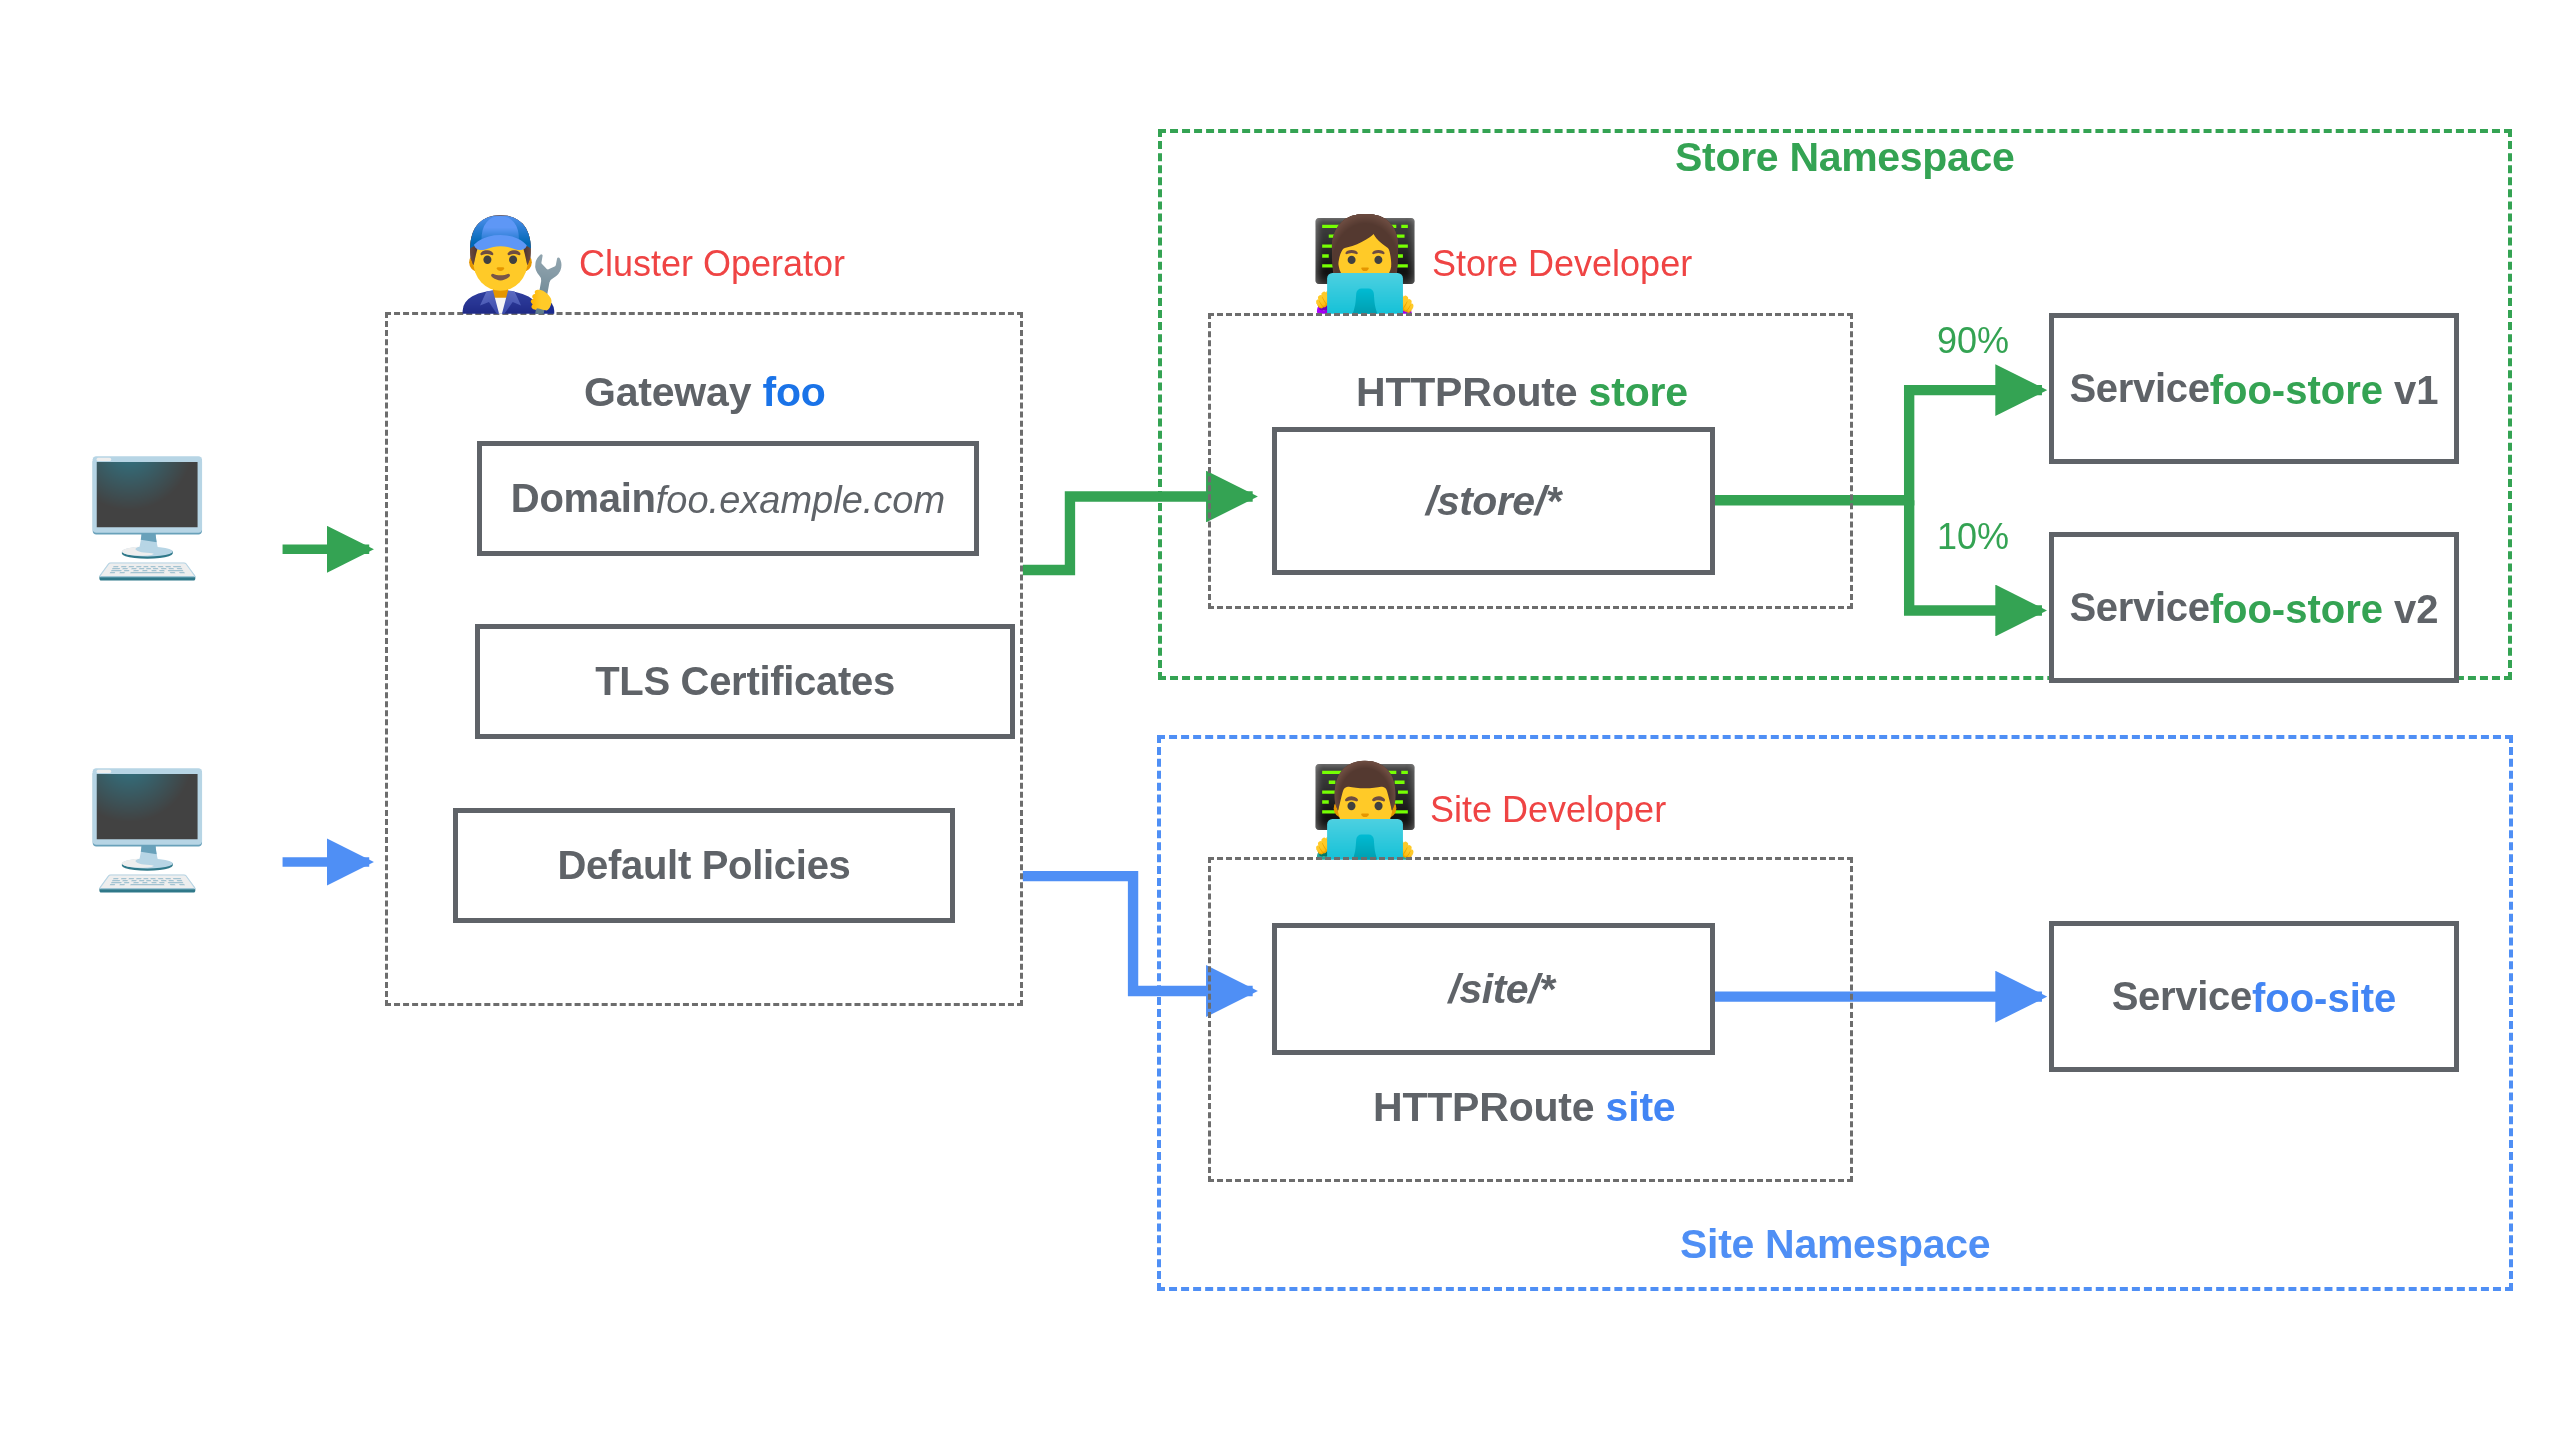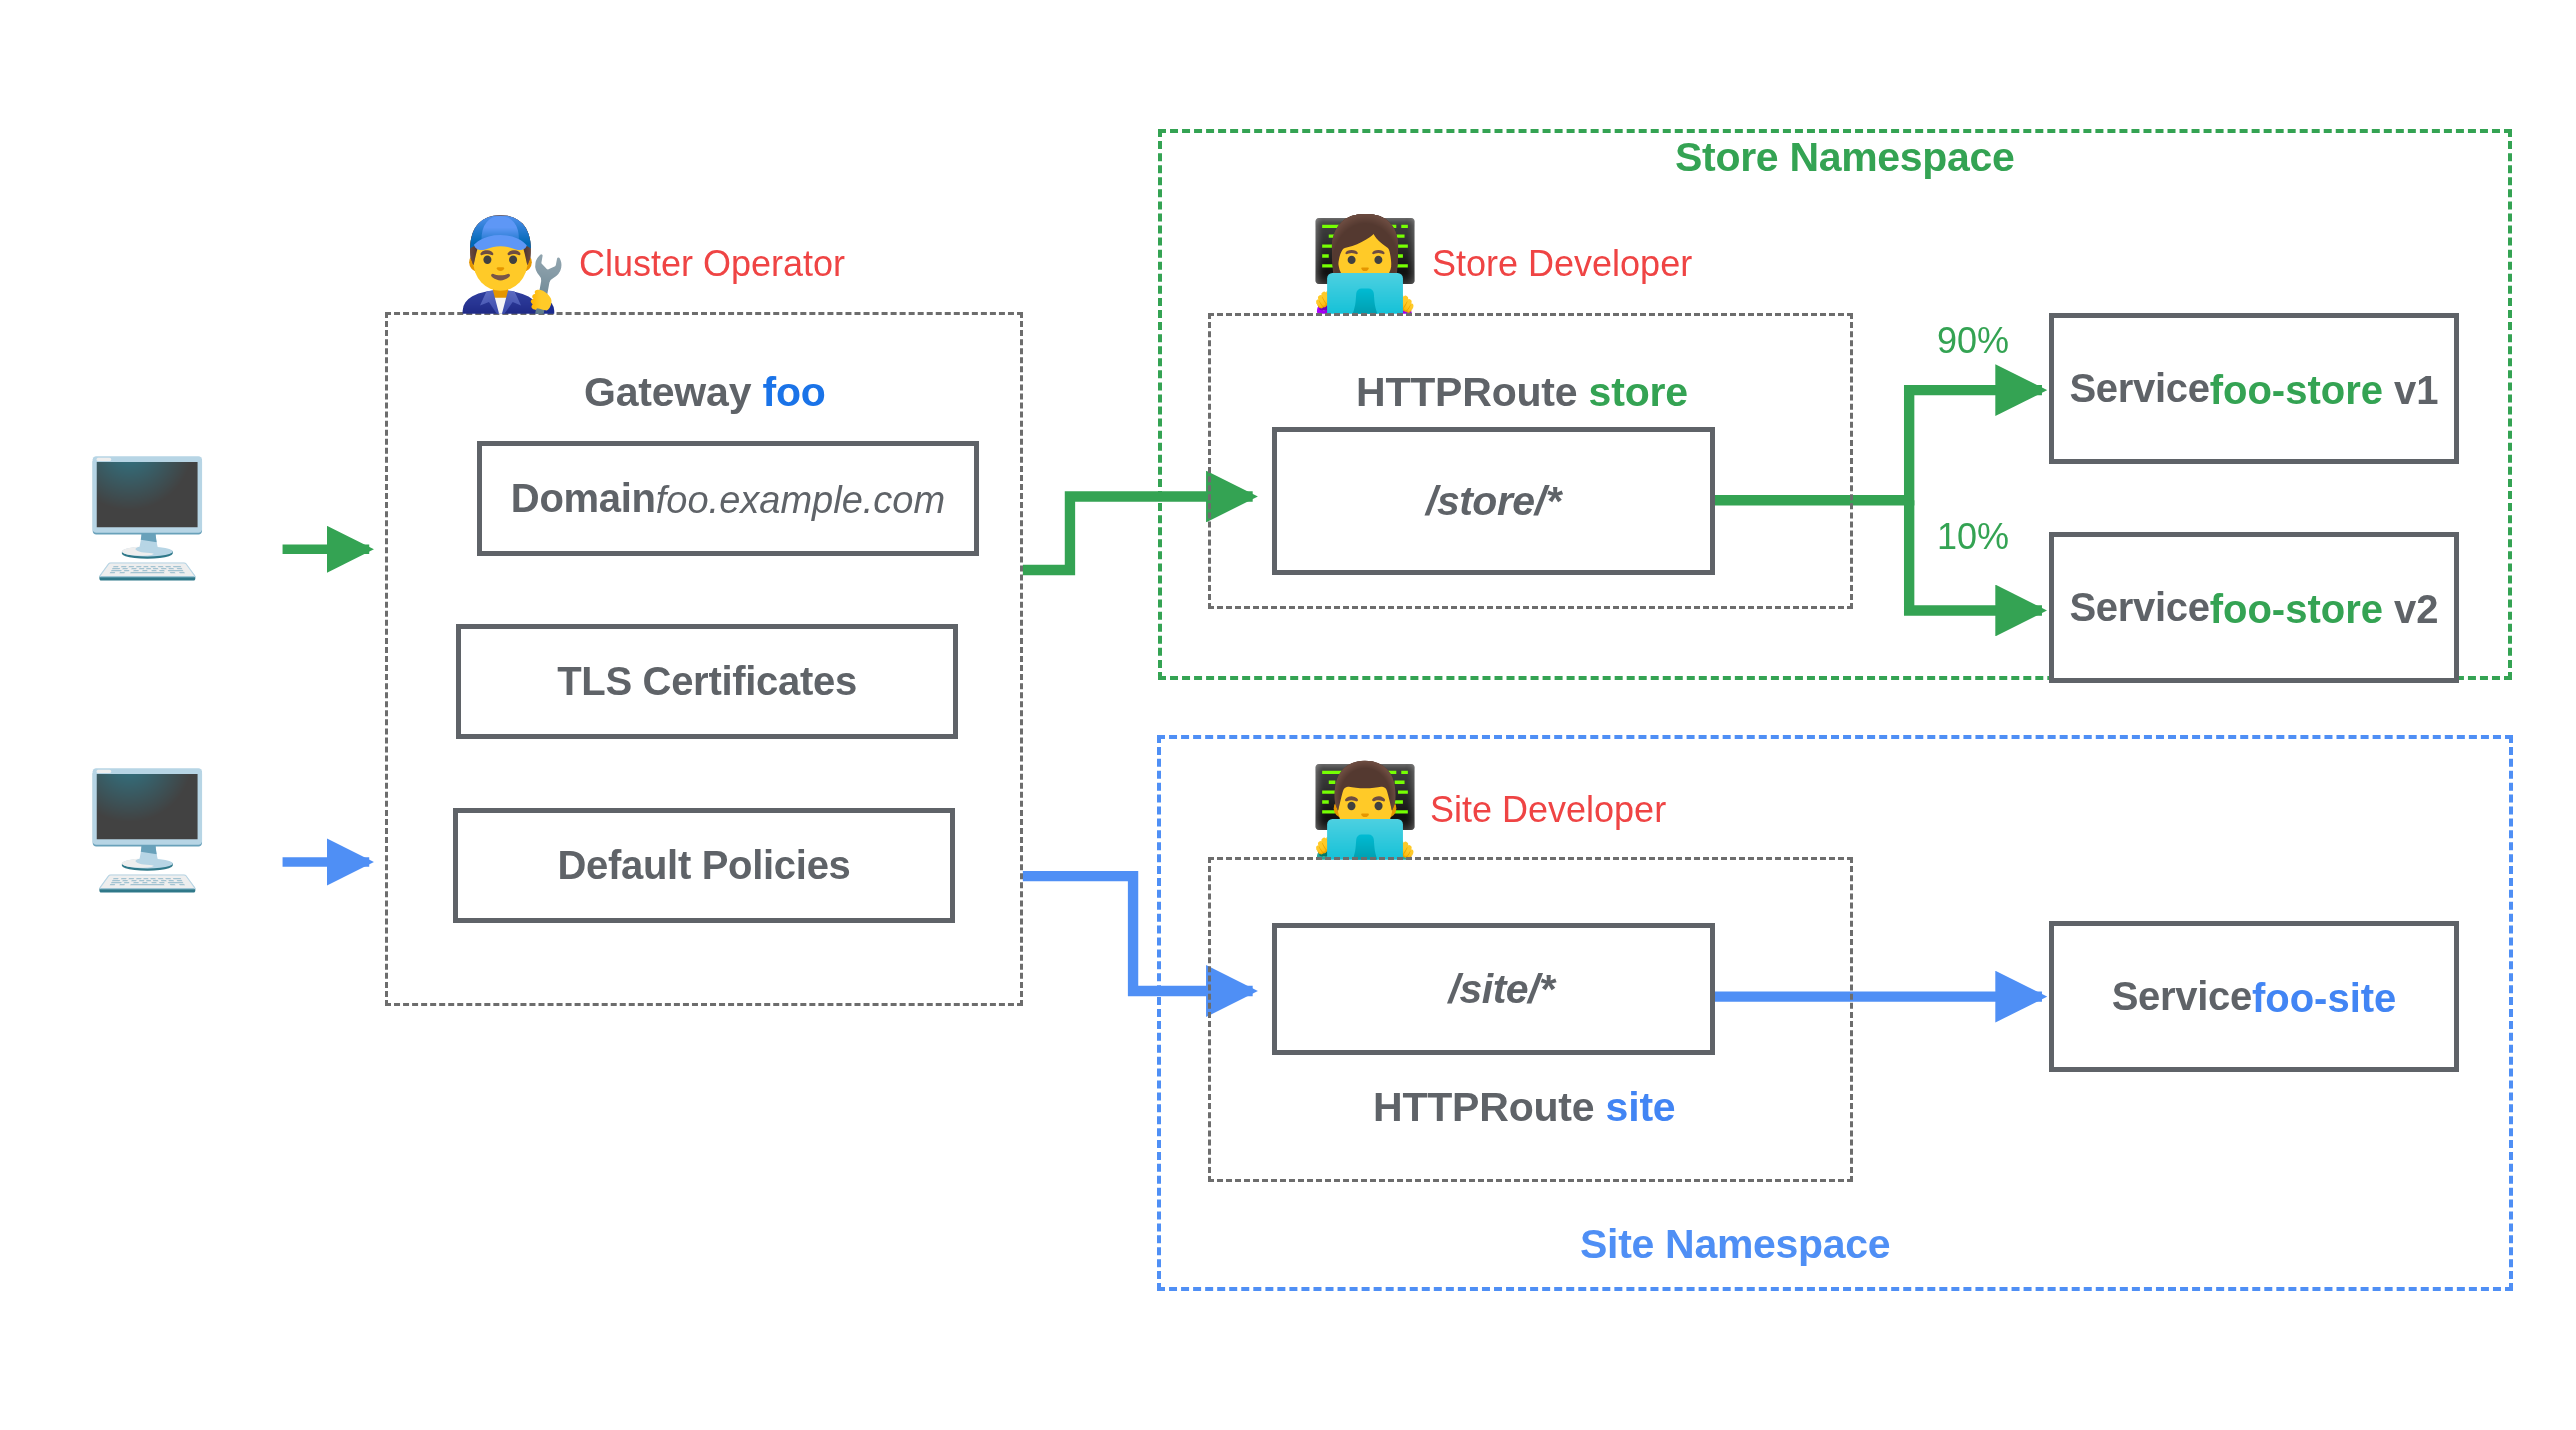--- a/index.html
+++ b/index.html
@@ -187,21 +187,21 @@
   <div class="t-title" style="left:584px; top:369px;">
     <span>Gateway</span>
     <span class="accent-blue">foo</span>
   </div>
 
   <div class="solid-box" style="left:453px; top:441px; width:502px; height:115px;margin-left:24px;">
     <div class="box-line1">Domain</div>
     <div class="box-line2">foo.example.com</div>
   </div>
 
-  <div class="solid-box" style="left:456px; top:624px; width:502px; height:115px;">
+  <div class="solid-box" style="left:475px; top:624px; width:540px; height:115px;">
     <div class="box-line1">TLS Certificates</div>
   </div>
 
   <div class="solid-box" style="left:453px; top:808px; width:502px; height:115px;">
     <div class="box-line1">Default Policies</div>
   </div>
 
   <div class="dashed-green" style="left:1158px; top:129px; width:1354px; height:551px;"></div>
   <div class="ns-label green" style="left:1675px; top:134px;">Store Namespace</div>
 
@@ -232,21 +232,21 @@
 
   <div class="solid-box" style="left:2049px; top:532px; width:410px; height:151px;">
     <div class="box-line1">Service</div>
     <div class="box-line2-bold">
       <span class="accent-green">foo-store</span>
       <span style="color:#5f6368;">v2</span>
     </div>
   </div>
 
   <div class="dashed-blue" style="left:1157px; top:735px; width:1356px; height:556px;"></div>
-  <div class="ns-label blue" style="left:1580px; top:1221px;text-align:right;">Site Namespace</div>
+  <div class="ns-label blue" style="left:1680px; top:1221px;text-align:right;">Site Namespace</div>
 
   <span class="avatar" style="left:1309px; top:765px;">👨‍💻</span>
   <div class="persona-label" style="left:1430px; top:789px;">Site Developer</div>
 
   <div class="dashed-gray" style="left:1208px; top:857px; width:645px; height:325px;"></div>
 
   <div class="solid-box" style="left:1272px; top:923px; width:443px; height:132px;padding-left:16px;">
     <div class="path-text">/site/*</div>
   </div>
 

